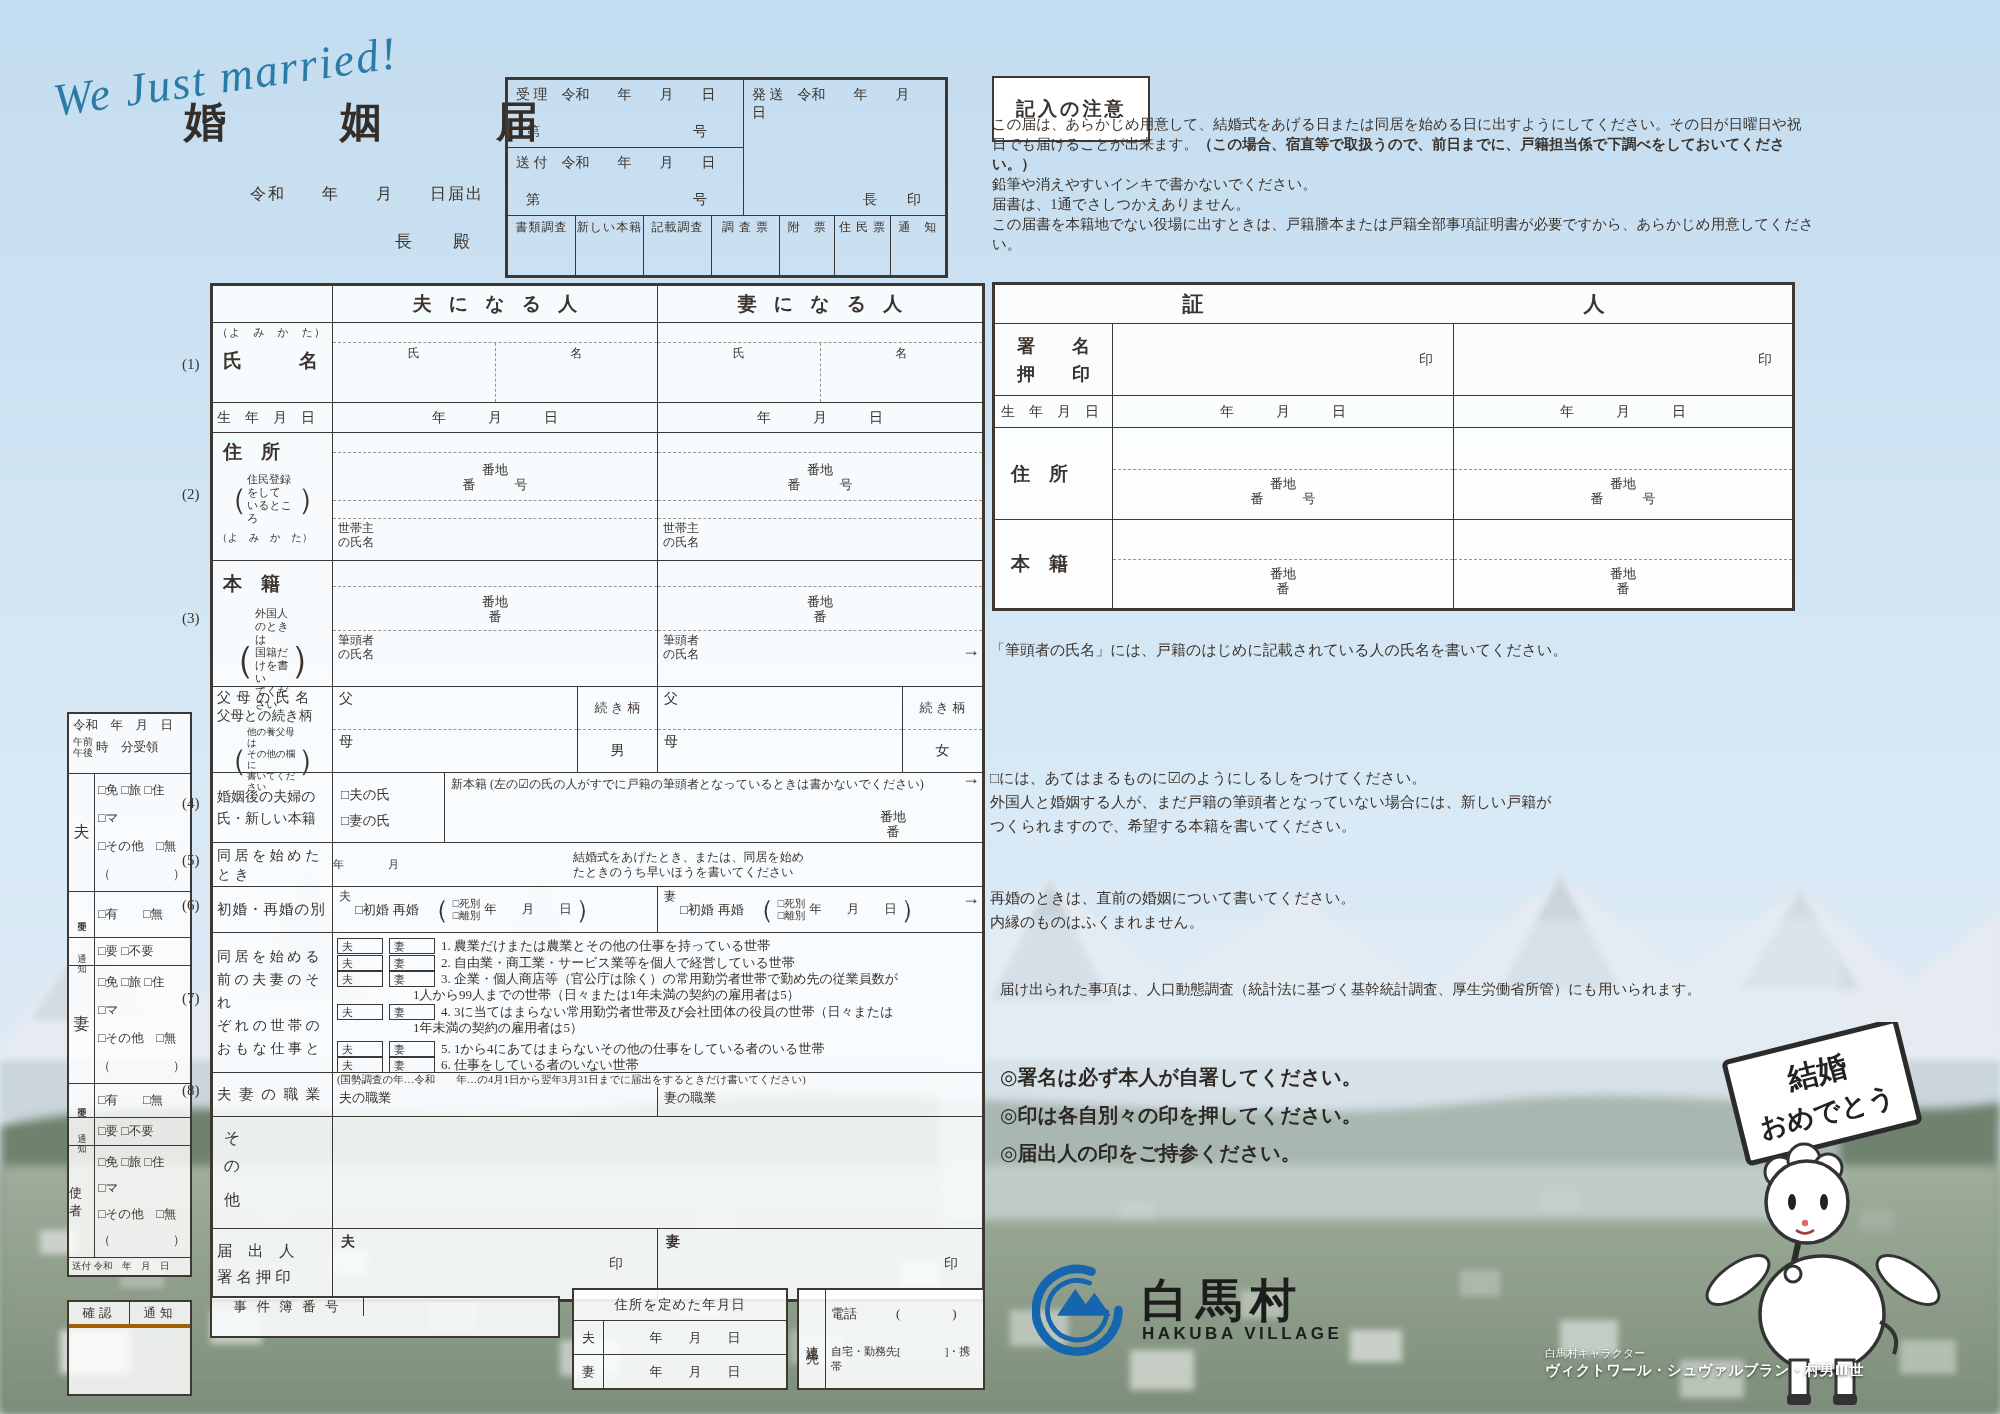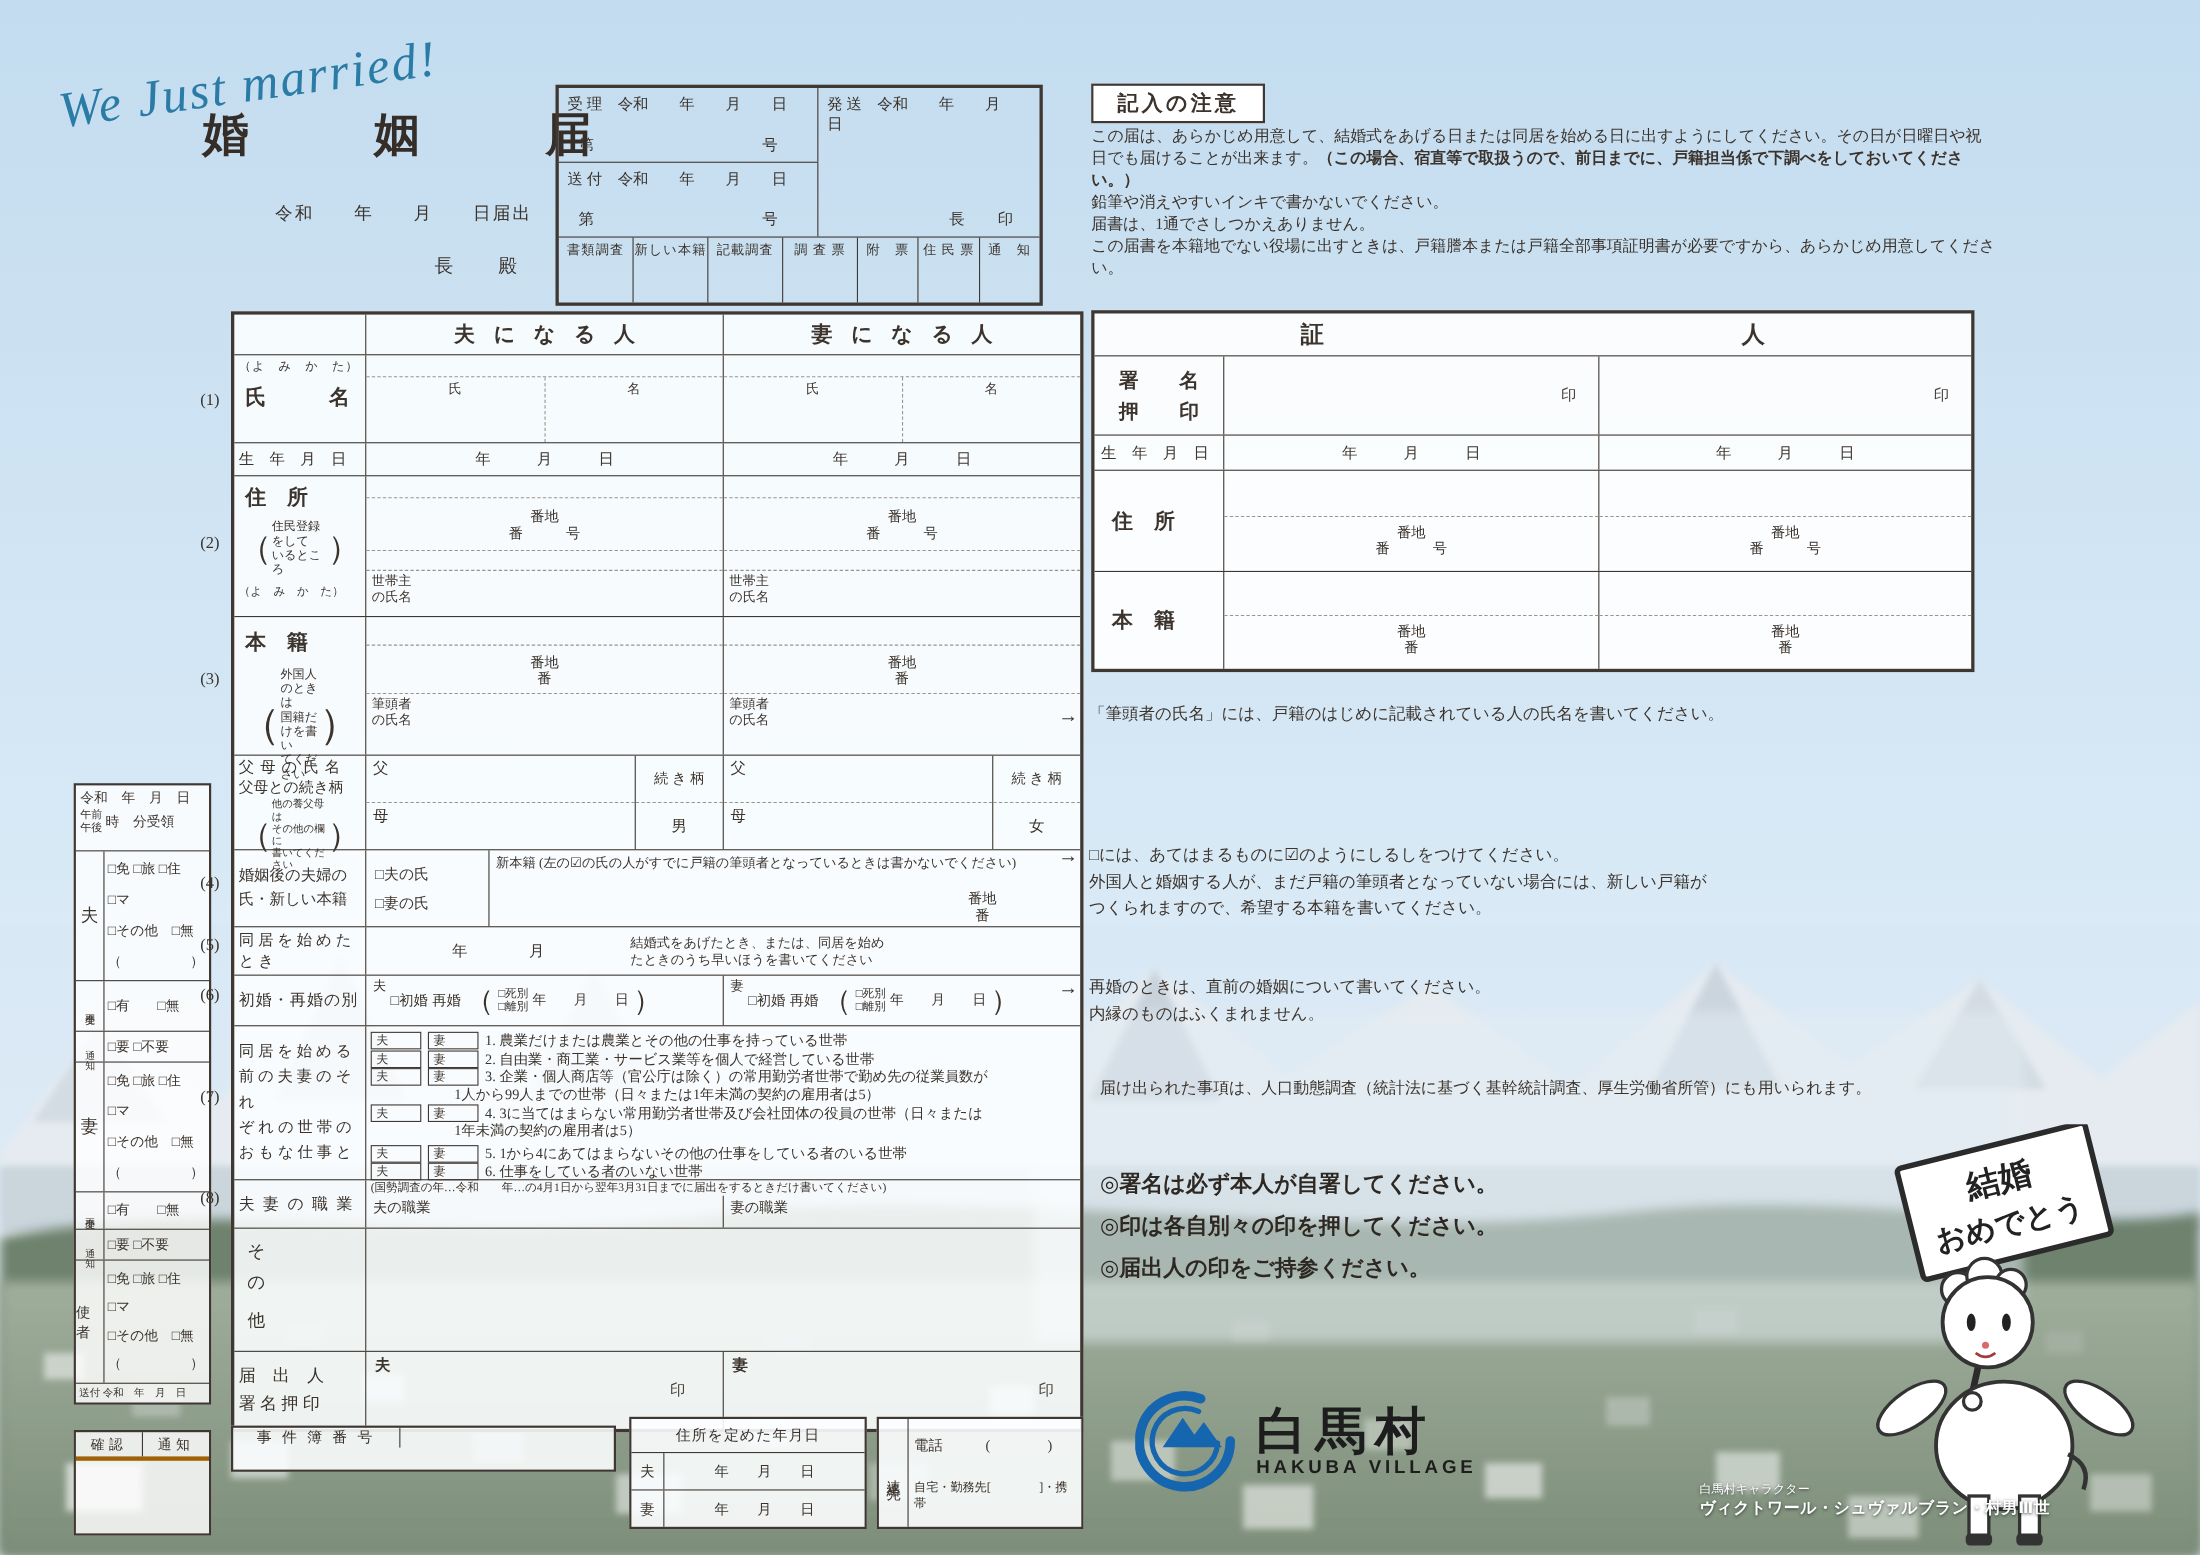--- a/index.html
+++ b/index.html
@@ -77,21 +77,21 @@
   .adbox .r{flex:1;display:flex;border-top:1px solid #3f3832;}
   .adbox .r:nth-child(2){border-top:none;}
   .adbox .sp{width:30px;border-right:1px solid #3f3832;display:flex;align-items:center;justify-content:center;font-size:13px;}
   .adbox .dt{flex:1;display:flex;align-items:center;justify-content:center;font-size:13px;}
   .cnbox{left:797px;top:1288px;width:188px;height:102px;border:2.5px solid #3f3832;background:rgba(252,254,255,.9);display:flex;}
   .cnbox .lab{width:27px;border-right:1.5px solid #3f3832;display:flex;align-items:center;justify-content:center;}
   .cnbox .lab span{writing-mode:vertical-rl;text-orientation:upright;font-size:13px;letter-spacing:3px;}
   .cnbox .body{flex:1;display:flex;flex-direction:column;justify-content:space-around;padding:4px 5px;font-size:13px;}
   .cnbox .body .l2{font-size:11px;}
   
-  .notice-title{left:992px;top:76px;border:2px solid #3f3832;background:#fff;padding:3px 22px;
+  .notice-title{left:992px;top:76px;border:2px solid #3f3832;background:#fff;padding:18px 22px;
     font-size:19px;font-weight:bold;letter-spacing:3px;font-family:"Liberation Sans","DejaVu Sans",sans-serif;}
   .notes{left:992px;top:114px;width:822px;font-size:14.5px;line-height:20px;}
   .notes p{margin:0;}
   .arrownote{display:flex;gap:10px;font-size:15px;line-height:24px;}
   .arrownote .ar{font-weight:bold;font-size:18px;line-height:24px;}
   .vitalnote{left:1000px;top:980px;width:820px;font-size:14.5px;}
   .marunotes{left:1000px;top:1058px;font-size:20px;font-weight:bold;line-height:38px;
     font-family:"Liberation Sans","DejaVu Sans",sans-serif;color:#2e2823;}
   
   .wtable{left:992px;top:282px;width:803px;border:3px solid #3f3832;background:rgba(255,255,255,.9);}
@@ -471,21 +471,21 @@
         </div>
       </div>
     </div>
 
     <div class="trow" style="height:44px">
       <div class="cl" style="display:flex;flex-direction:column;justify-content:center;font-size:14px;line-height:19px">
         <span>同 居 を 始 め た</span>
         <span>と き</span>
       </div>
       <div class="cw" style="display:flex;align-items:center">
-        <div style="width:240px;text-align:center;font-size:14px">年　　　　月</div>
+        <div style="width:240px;font-size:11px">年　　　　月</div>
         <div style="font-size:12px;line-height:15px">
           <span>結婚式をあげたとき、または、同居を始め</span><br>
           <span>たときのうち早いほうを書いてください</span>
         </div>
       </div>
     </div>
 
     <div class="trow" style="height:46px">
       <div class="cl" style="display:flex;align-items:center;font-size:14.5px;letter-spacing:1px">初婚・再婚の別</div>
       <div class="ch" style="display:flex;align-items:center;gap:4px;padding-left:6px">

